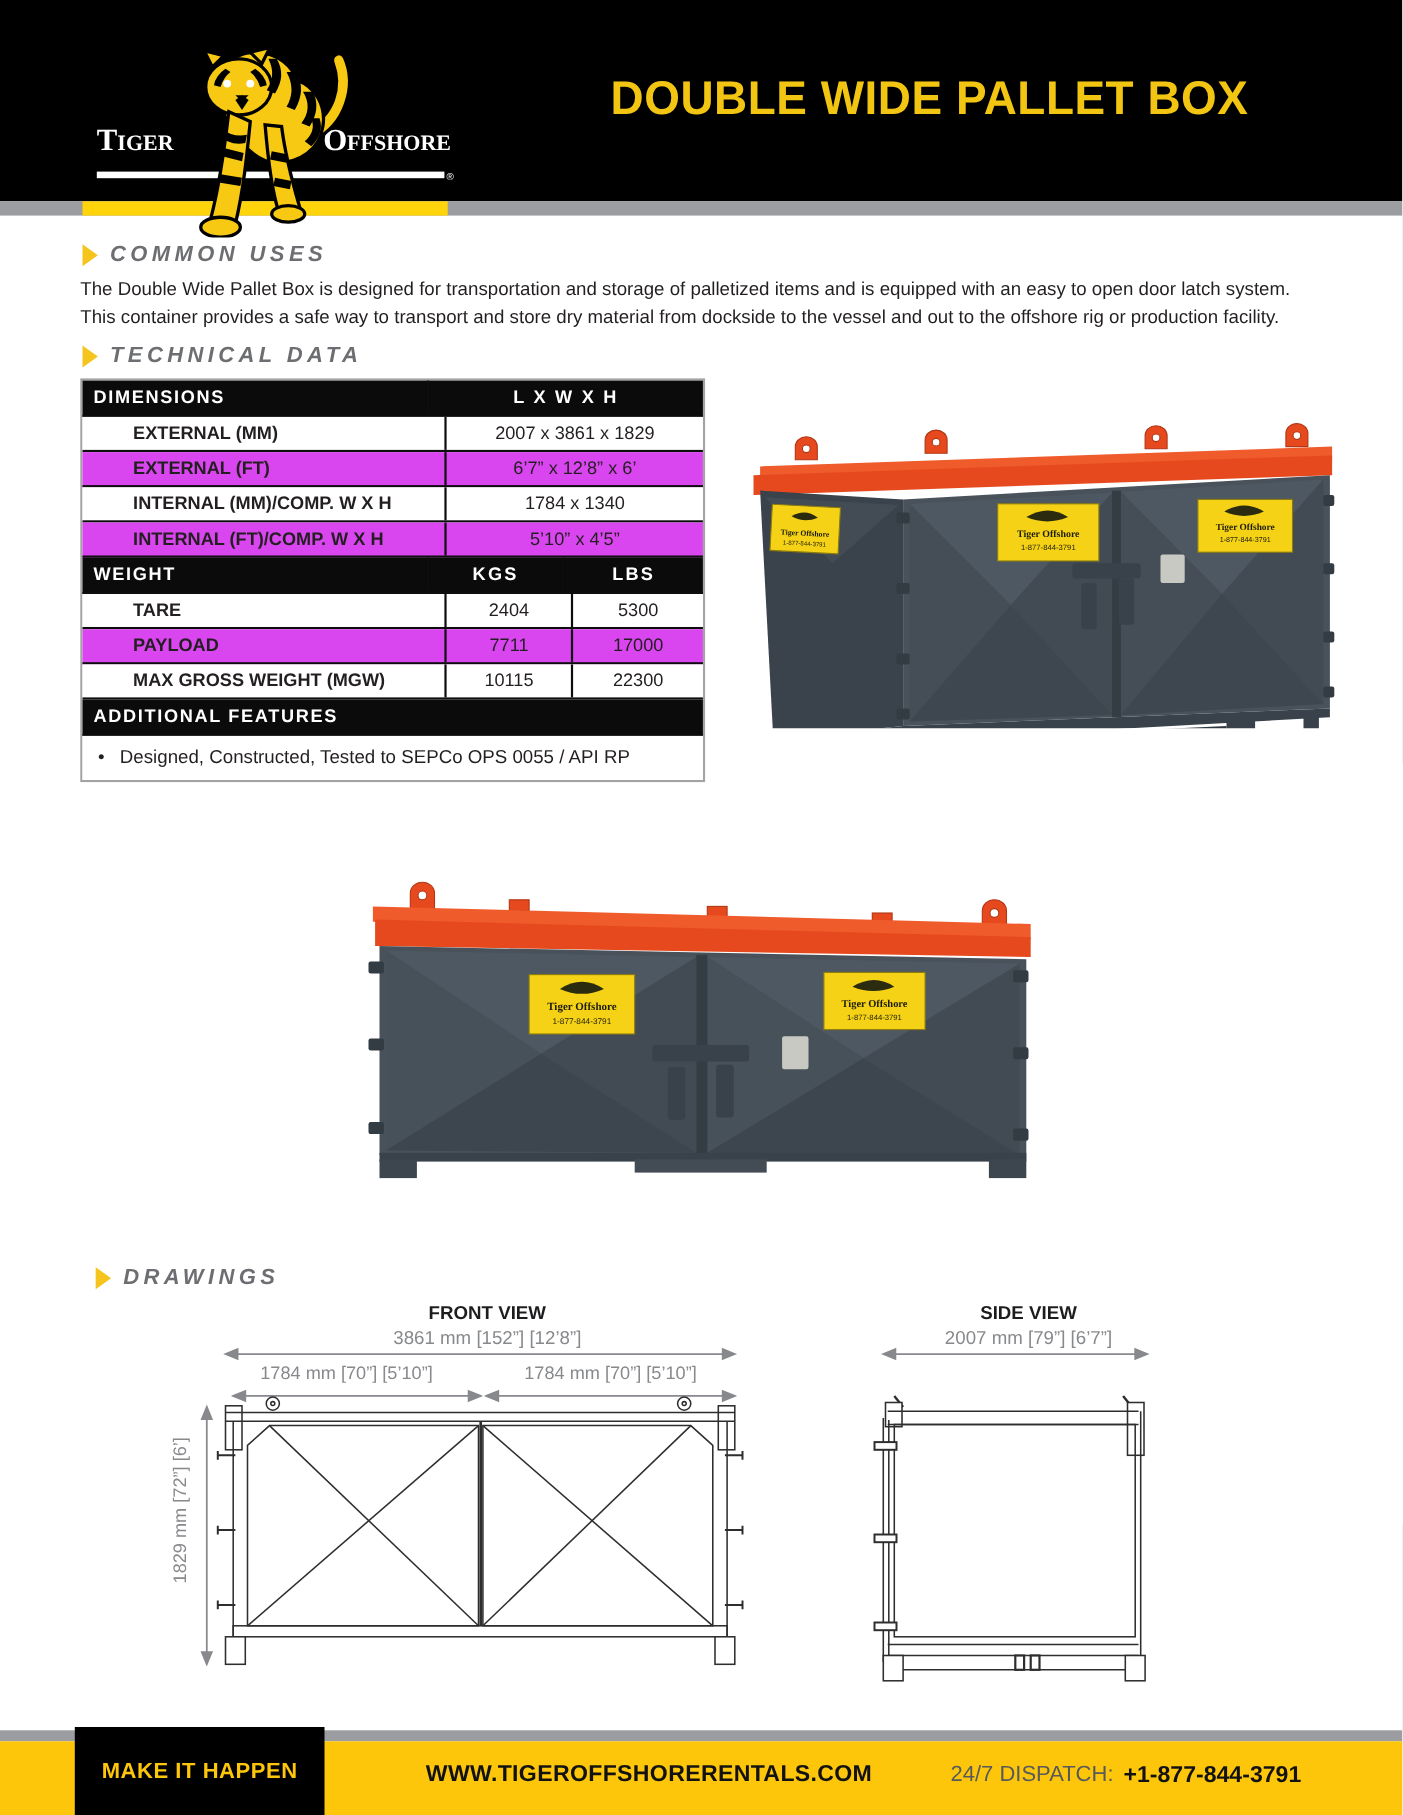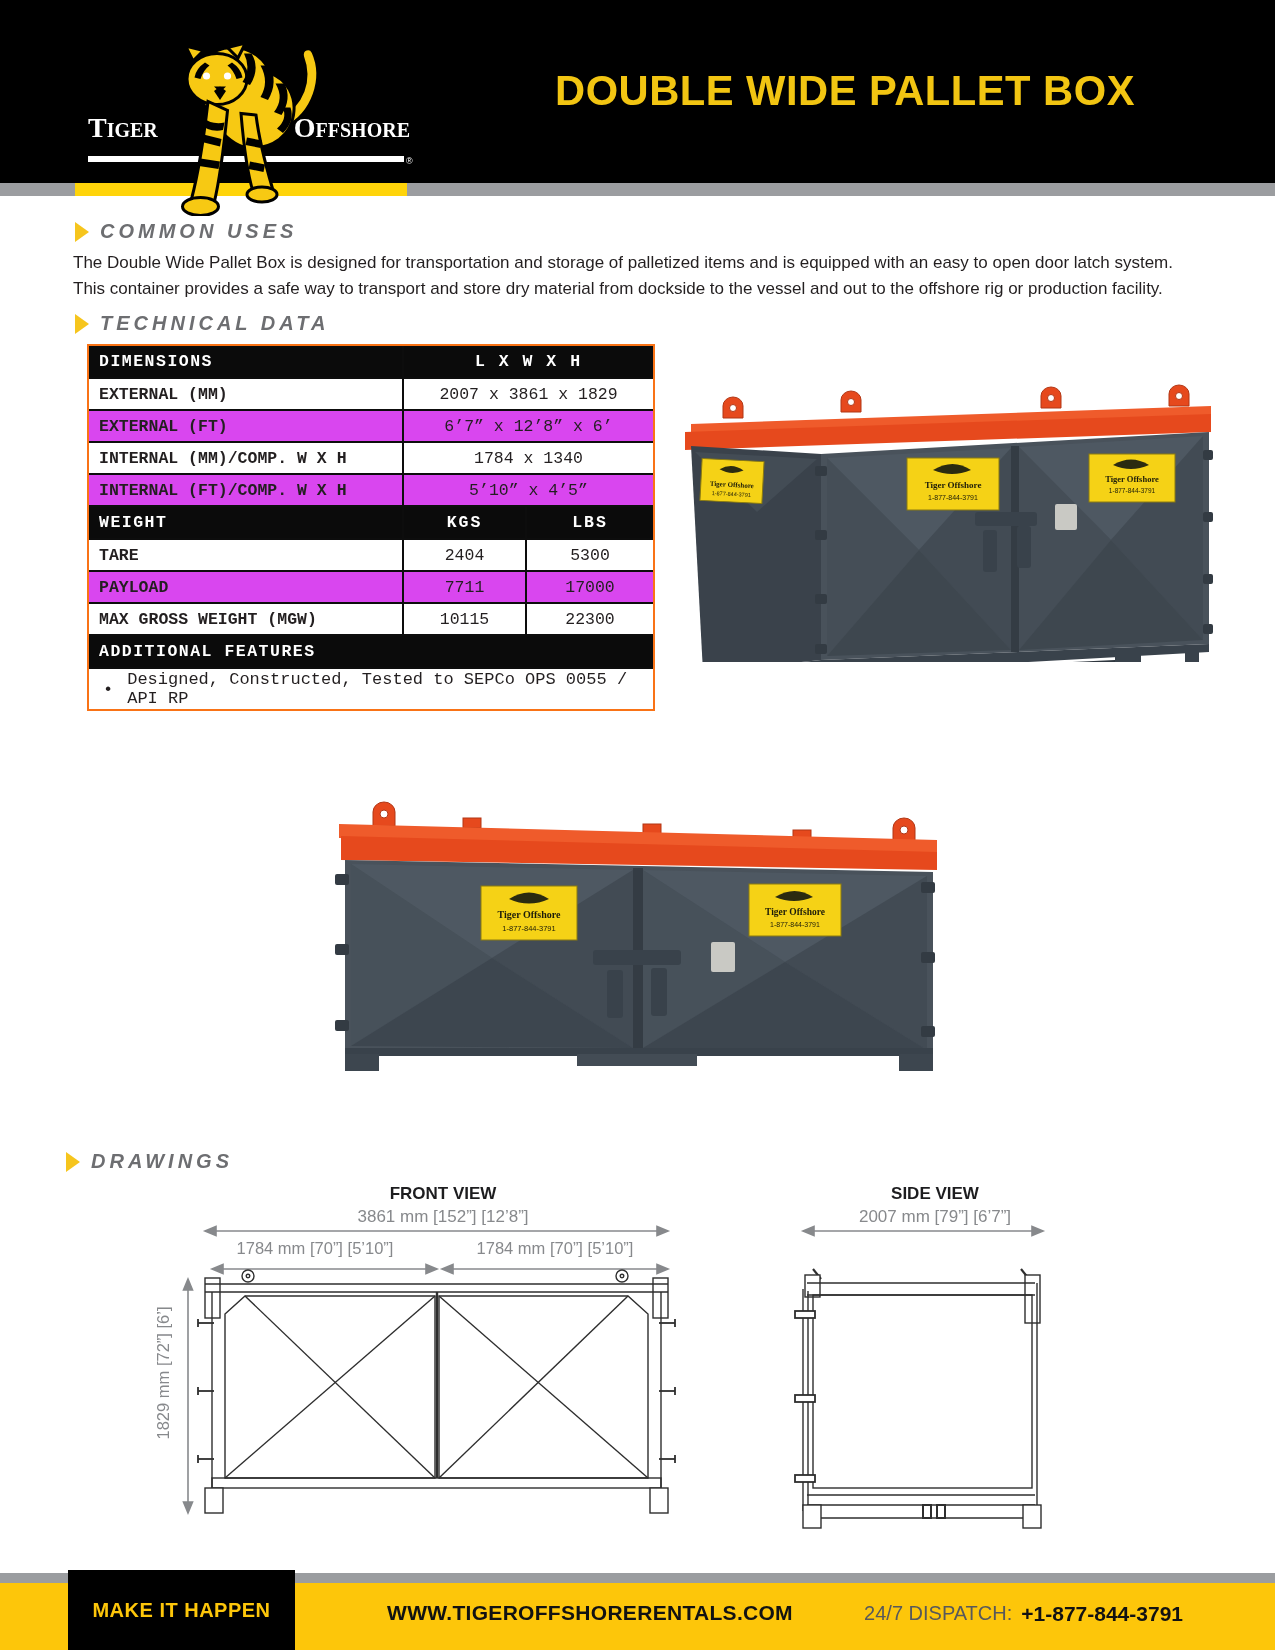--- a/index.html
+++ b/index.html
@@ -23,30 +23,30 @@
 
   
   .sec-h{display:flex;align-items:center;gap:11px;font-style:italic;}
   .tri{width:0;height:0;border-left:14px solid #f6c51d;border-top:10px solid transparent;
        border-bottom:10px solid transparent;}
   .sec-h span{font-size:20px;font-weight:bold;letter-spacing:4px;color:#6d6e71;}
 
   .para{left:73px;top:250px;width:1132px;font-size:17px;line-height:26px;color:#231f20;}
 
   
-  .tbl{left:87px;top:344px;width:564px;border:2px solid #f97316;font-size:16.5px;color:#231f20;font-family:Liberation Mono, monospace;}
+  .tbl{left:73px;top:344px;width:564px;border:2px solid #a3a3a3;font-size:16.5px;color:#231f20;}
   .trow{display:flex;border-bottom:2px solid #0d0d0d;}
   .trow:last-child{border-bottom:none;}
   .tc{display:flex;align-items:center;box-sizing:border-box;border-right:2px solid #0d0d0d;}
   .tc:last-child{border-right:none;}
   .c-label{width:315px;padding-left:10px;font-weight:bold;}
   .c-val{width:249px;justify-content:center;}
   .c-kgs{width:123px;justify-content:center;}
   .c-lbs{width:126px;justify-content:center;}
-  .h30{height:30px;}.h31{height:31px;}.h40{height:40px;}
+  .h30{height:30px;padding-left:36px;}.h31{height:31px;}.h40{height:40px;}
   .row-dark{background:#0b0b0b;color:#ffffff;}
   .row-dark .c-label{letter-spacing:1.5px;}
   .row-dark .c-val,.row-dark .c-kgs,.row-dark .c-lbs{font-weight:bold;letter-spacing:2px;}
   .row-gray{background:#d946ef;}
   .row-white{background:#ffffff;}
   .feat-head{padding-left:10px;font-weight:bold;letter-spacing:1.5px;display:flex;align-items:center;}
   .feat-row{display:flex;align-items:center;gap:14px;padding-left:14px;font-size:17px;}
 
   
   .foot-gray{left:0;top:1573px;width:1275px;height:10px;background:#9b9da0;}
@@ -302,21 +302,21 @@
       <text class="serif-mini" x="470" y="133" font-size="9.5" text-anchor="middle" fill="#1c1c0a" font-weight="bold">Tiger Offshore</text>
       <text x="470" y="145" font-size="7" text-anchor="middle" fill="#1c1c0a">1-877-844-3791</text>
     </g>
 
     <rect x="20" y="266" width="588" height="8" fill="#39424b"></rect>
     <rect x="20" y="272" width="34" height="17" fill="#3d464f"></rect>
     <rect x="574" y="272" width="34" height="17" fill="#3d464f"></rect>
     <rect x="252" y="272" width="120" height="12" fill="#434c55"></rect>
   </svg>
 
-  <div class="abs sec-h" style="left:66px;top:1150px;">
+  <div class="abs sec-h" style="left:87px;top:1150px;">
     <div class="tri"></div>
     <span>DRAWINGS</span>
   </div>
 
   <svg class="abs" style="left:150px;top:1183px;" width="545" height="350" viewBox="0 0 545 350">
     <text x="293" y="16" font-size="17" font-weight="bold" fill="#1d1d1f" text-anchor="middle">FRONT VIEW</text>
     <text x="293" y="39" font-size="17" fill="#87898c" text-anchor="middle">3861 mm [152”] [12’8”]</text>
 
     <g stroke="#87898c" stroke-width="1.6" fill="#87898c">
       <line x1="64" y1="48" x2="509" y2="48"></line>

